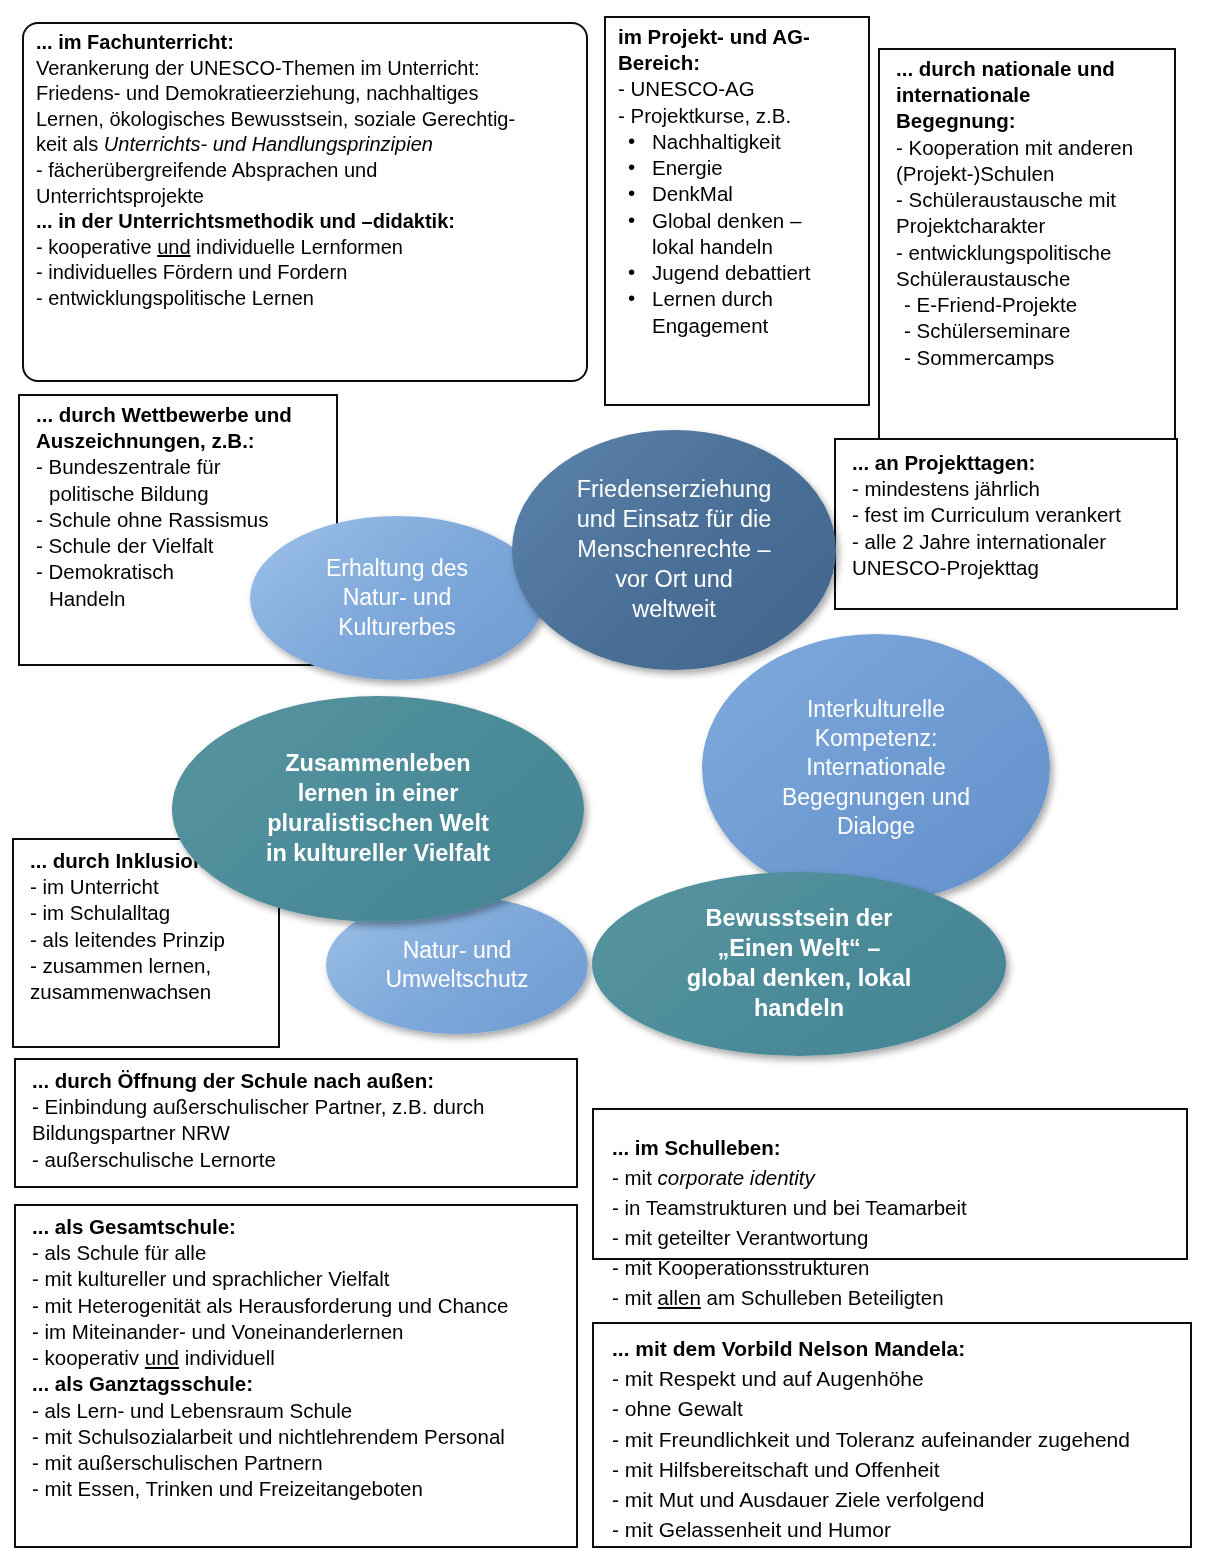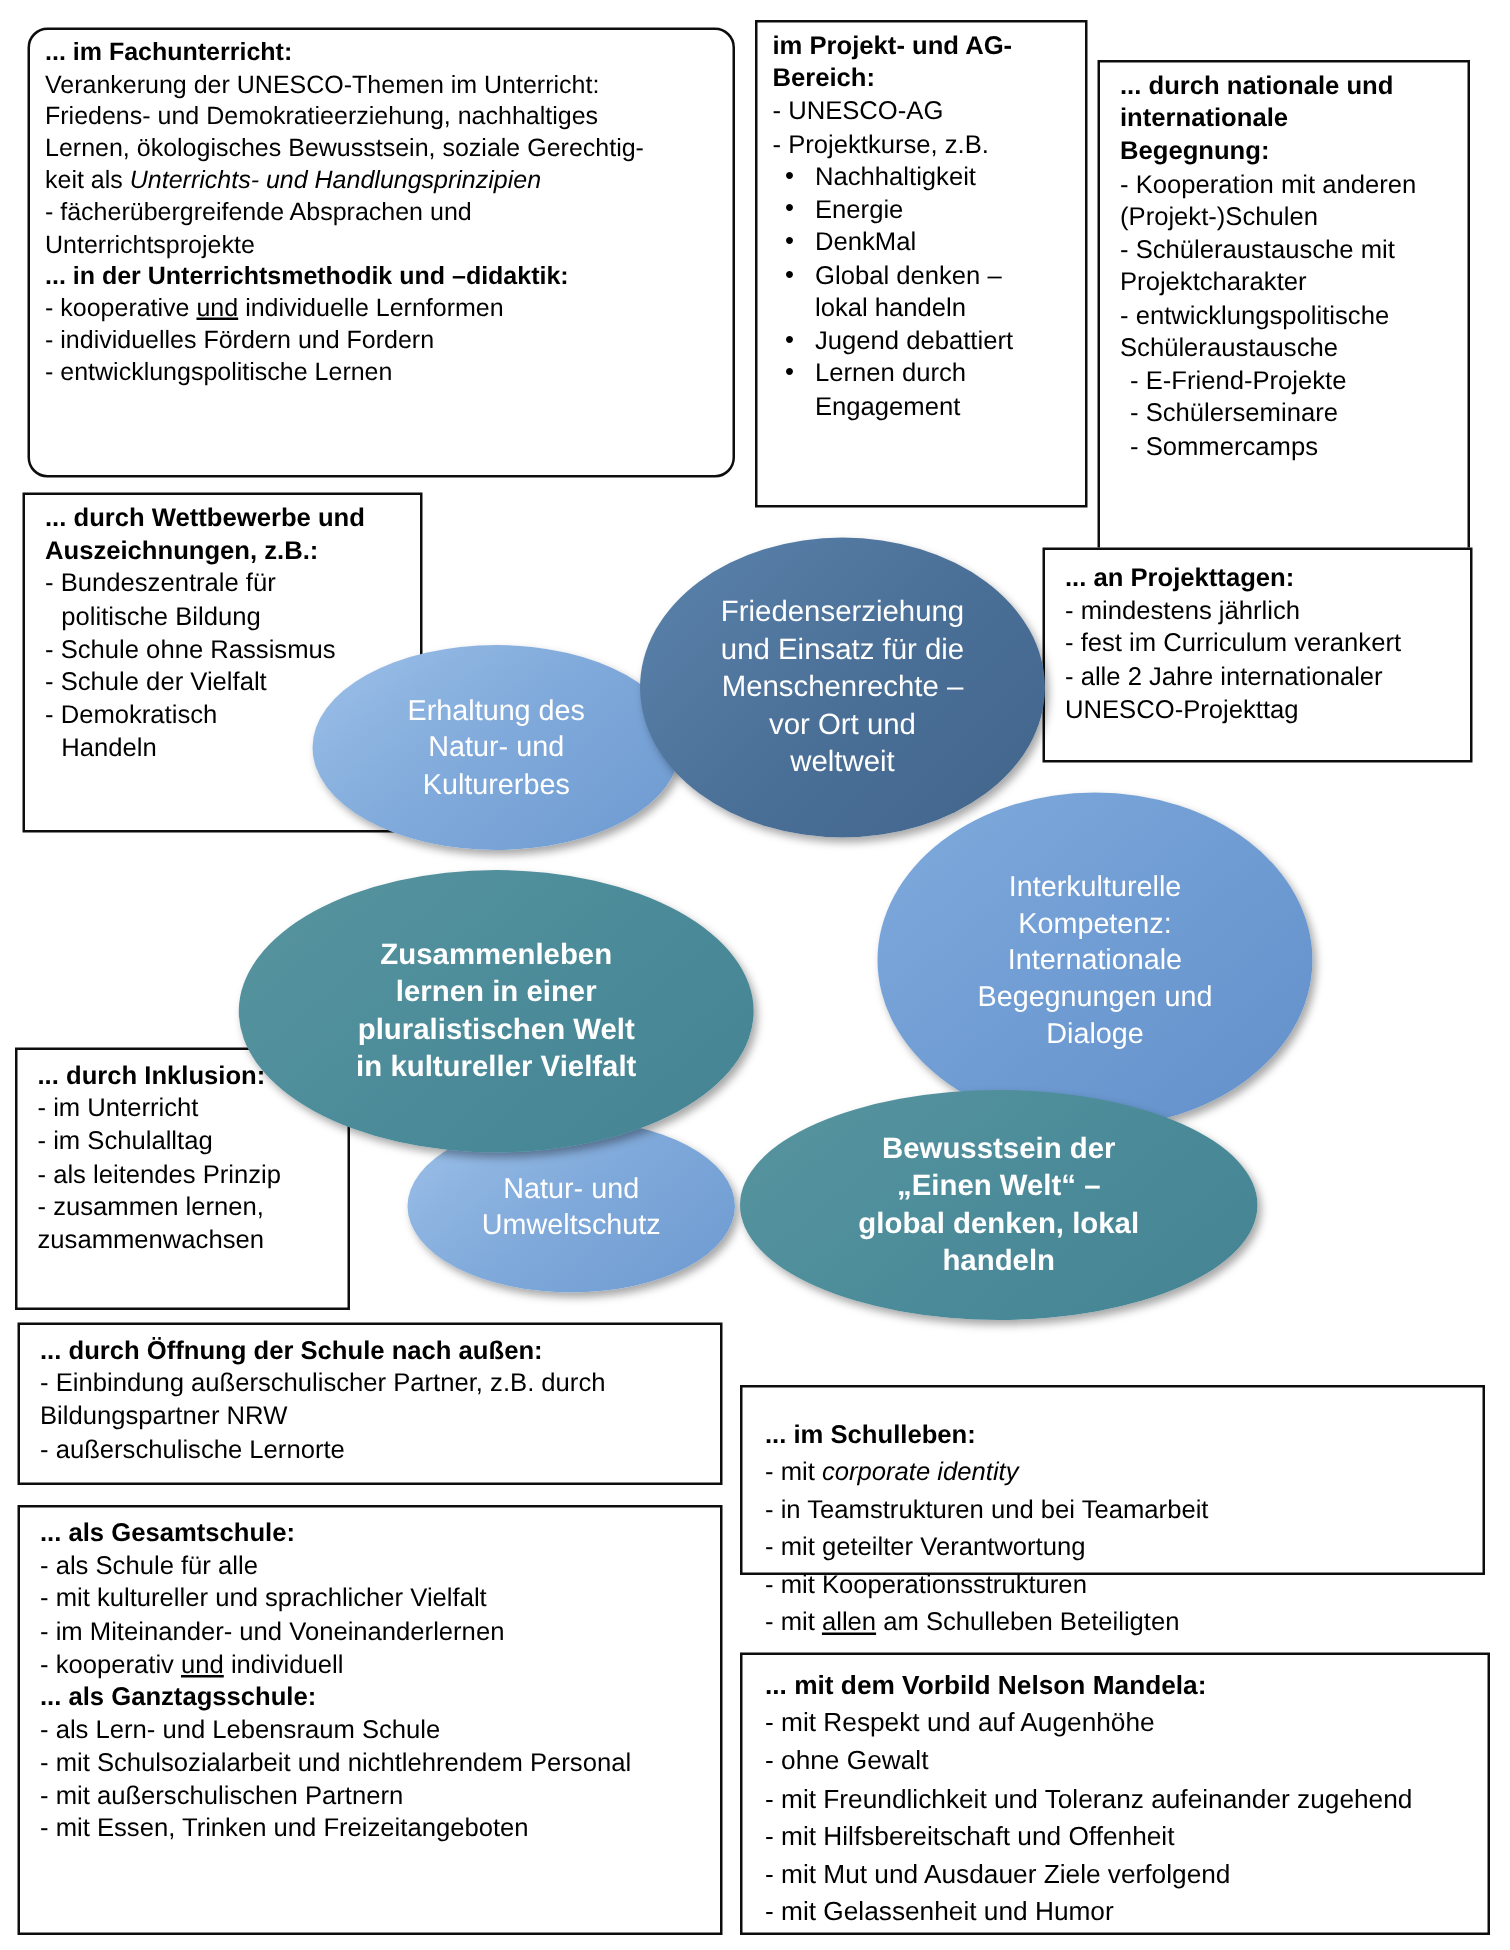--- a/index.html
+++ b/index.html
@@ -154,20 +154,21 @@
     <div class="ln hd">... durch Öffnung der Schule nach außen:</div>
     <div class="ln">- Einbindung außerschulischer Partner, z.B. durch</div>
     <div class="ln">Bildungspartner NRW</div>
     <div class="ln">- außerschulische Lernorte</div>
   </div>
 
   <div class="box" style="left:14px; top:1204px; width:564px; height:344px; font-size:20.5px; padding-left:16px; padding-top:8px;">
     <div class="ln hd">... als Gesamtschule:</div>
     <div class="ln">- als Schule für alle</div>
     <div class="ln">- mit kultureller und sprachlicher Vielfalt</div>
+    <div class="ln">- mit Heterogenität als Herausforderung und Chance</div>
     <div class="ln">- im Miteinander- und Voneinanderlernen</div>
     <div class="ln"><span>- kooperativ </span><span class="ul">und</span><span> individuell</span></div>
     <div class="ln hd">... als Ganztagsschule:</div>
     <div class="ln">- als Lern- und Lebensraum Schule</div>
     <div class="ln">- mit Schulsozialarbeit und nichtlehrendem Personal</div>
     <div class="ln">- mit außerschulischen Partnern</div>
     <div class="ln">- mit Essen, Trinken und Freizeitangeboten</div>
   </div>
 
   <div class="box" style="left:592px; top:1108px; width:596px; height:152px; font-size:20.5px; padding-left:18px; padding-top:23px; line-height:1.46;">
@@ -209,21 +210,21 @@
   </div>
 
   <div class="ell e-dark" style="left:512px; top:430px; width:324px; height:240px; font-size:23.5px; z-index:12;">
     <span style="white-space:pre-line">Friedenserziehung
 und Einsatz für die
 Menschenrechte –
 vor Ort und
 weltweit</span>
   </div>
 
-  <div class="ell e-teal" style="left:191px; top:696px; width:412px; height:226px; font-size:23.5px; font-weight:bold; z-index:13;">
+  <div class="ell e-teal" style="left:172px; top:696px; width:412px; height:226px; font-size:23.5px; font-weight:bold; z-index:13;">
     <span style="white-space:pre-line">Zusammenleben
 lernen in einer
 pluralistischen Welt
 in kultureller Vielfalt</span>
   </div>
 
   <div class="ell e-teal" style="left:592px; top:872px; width:414px; height:184px; font-size:23.5px; font-weight:bold; z-index:14;">
     <span style="white-space:pre-line">Bewusstsein der
 „Einen Welt“ –
 global denken, lokal

